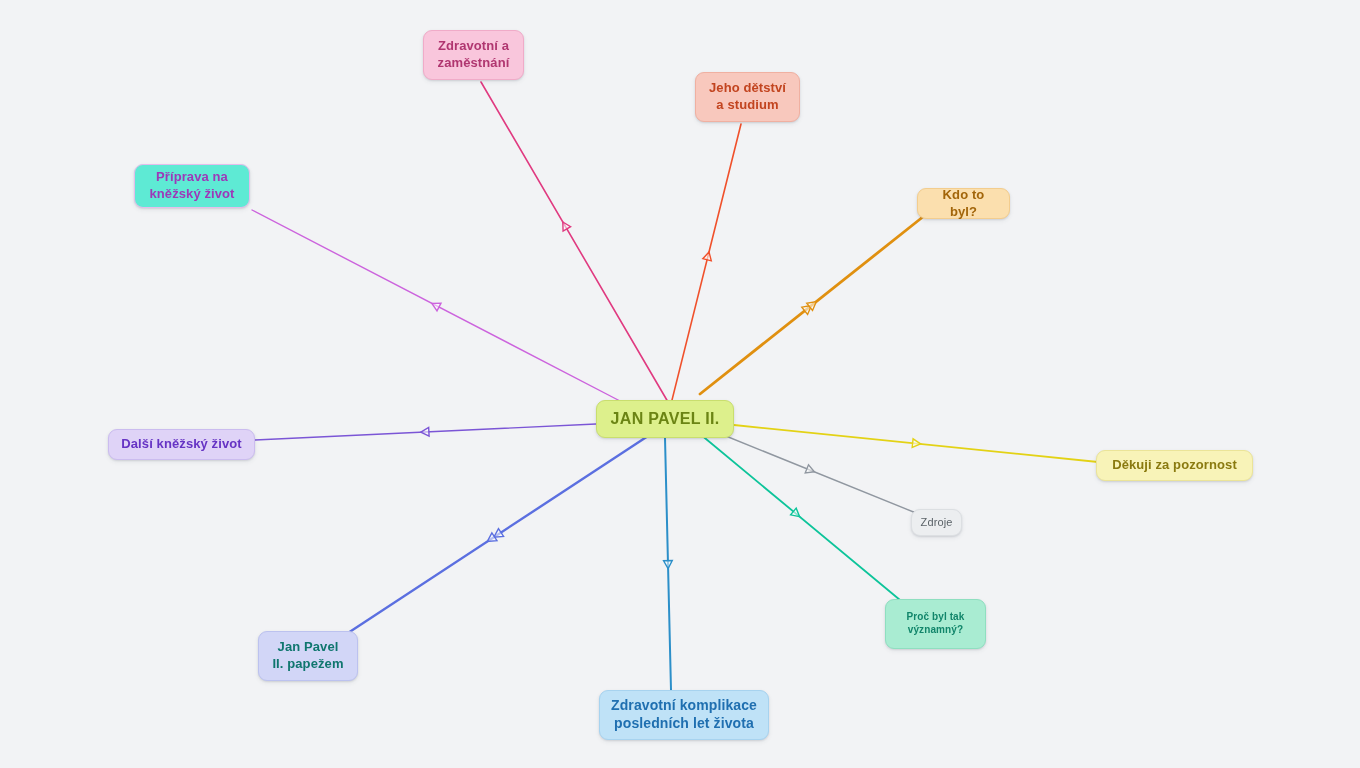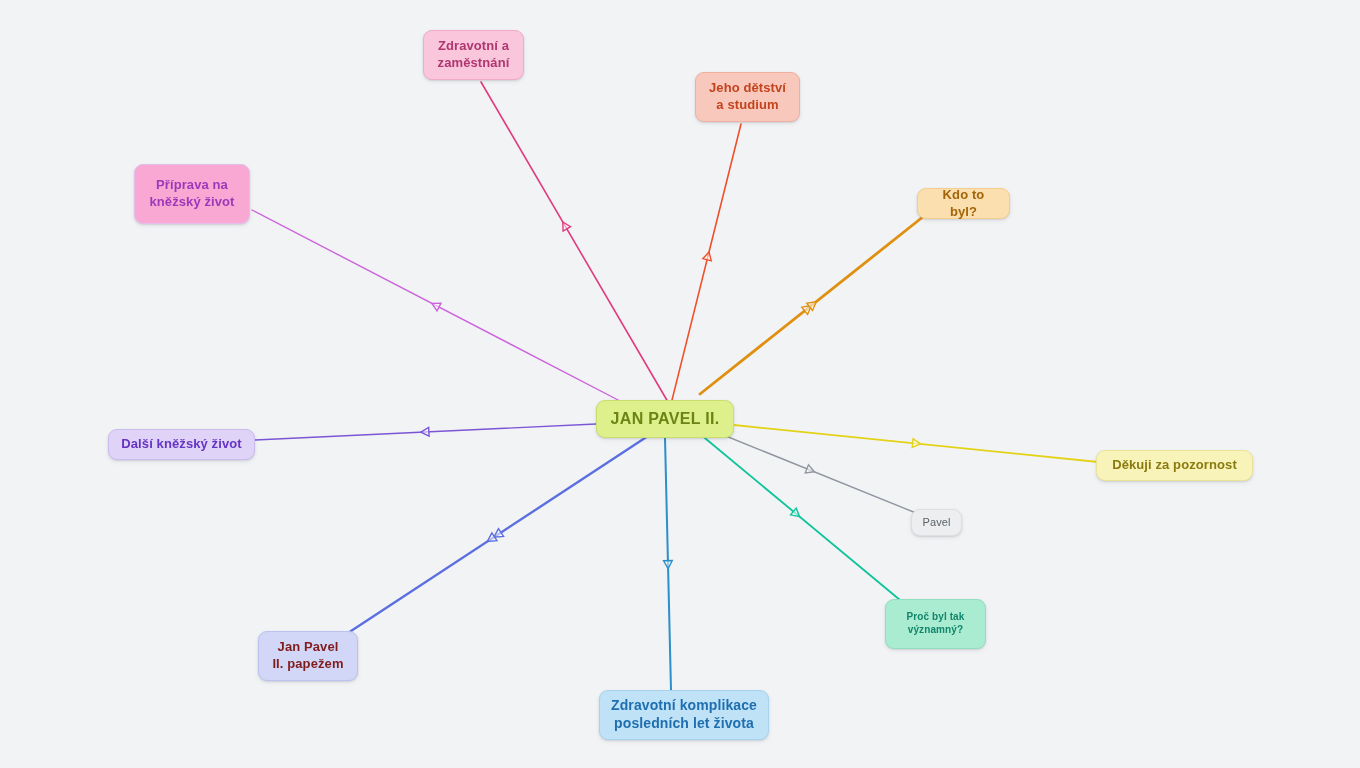--- a/index.html
+++ b/index.html
@@ -99,25 +99,25 @@
       <g>
         <line x1="734" y1="425" x2="1098" y2="462" stroke="#e3d215" stroke-width="1.8" stroke-linecap="round"></line>
         <path d="M 4.65 0 L -3.375 4.35 L -3.375 -4.35 Z" fill="rgba(255,255,255,0.55)" stroke="#e3d215" stroke-width="1.4" stroke-linejoin="miter" transform="translate(916,443.5) rotate(5.804086303657096)"></path>
       </g>
     </svg>
 <div class="node" style="left: 423px; top: 30px; width: 101px; height: 50px; background: rgb(249, 198, 220); color: rgb(176, 54, 112); border-color: rgb(240, 171, 200); font-size: 13px;"><span>Zdravotní a
 zaměstnání</span></div>
     <div class="node" style="left: 695px; top: 72px; width: 105px; height: 50px; background: rgb(248, 200, 189); color: rgb(194, 68, 31); border-color: rgb(240, 176, 161); font-size: 13px;"><span>Jeho dětství
 a studium</span></div>
     <div class="node" style="left: 917px; top: 188px; width: 93px; height: 31px; background: rgb(251, 223, 174); color: rgb(162, 101, 10); border-color: rgb(243, 205, 142); font-size: 13px;"><span>Kdo to byl?</span></div>
-    <div class="node" style="left: 134px; top: 164px; width: 116px; height: 60px; background: #f9a8d4; color: rgb(157, 56, 184); border-color: rgb(227, 189, 236); font-size: 13px;"><span>Příprava na
+    <div class="node" style="left: 134px; top: 164px; width: 116px; height: 44px; background: #5eead4; color: rgb(157, 56, 184); border-color: rgb(227, 189, 236); font-size: 13px;"><span>Příprava na
 kněžský život</span></div>
     <div class="node" style="left: 108px; top: 429px; width: 147px; height: 31px; background: rgb(223, 211, 247); color: rgb(102, 52, 196); border-color: rgb(203, 188, 239); font-size: 13px;"><span>Další kněžský život</span></div>
-    <div class="node" style="left: 258px; top: 631px; width: 100px; height: 50px; background: rgb(210, 214, 247); color: #7f1d1d; border-color: rgb(188, 194, 239); font-size: 13px;"><span>Jan Pavel
+    <div class="node" style="left: 258px; top: 631px; width: 100px; height: 50px; background: rgb(210, 214, 247); color: #0f766e; border-color: rgb(188, 194, 239); font-size: 13px;"><span>Jan Pavel
 II. papežem</span></div>
     <div class="node" style="left: 599px; top: 690px; width: 170px; height: 50px; background: rgb(191, 226, 247); color: rgb(31, 111, 176); border-color: rgb(167, 211, 239); font-size: 14px;"><span>Zdravotní komplikace
 posledních let života</span></div>
     <div class="node" style="left: 885px; top: 599px; width: 101px; height: 50px; background: rgb(169, 236, 210); color: rgb(17, 133, 106); border-color: rgb(143, 223, 192); font-size: 10px;"><span>Proč byl tak
 významný?</span></div>
-    <div class="node small" style="left: 911px; top: 509px; width: 51px; height: 27px; background: rgb(236, 238, 240); color: rgb(91, 99, 104); border-color: rgb(220, 223, 226); font-size: 11px;"><span>Pavel</span></div>
+    <div class="node small" style="left: 911px; top: 509px; width: 51px; height: 27px; background: rgb(236, 238, 240); color: rgb(91, 99, 104); border-color: rgb(220, 223, 226); font-size: 11px;"><span>Zdroje</span></div>
     <div class="node" style="left: 1096px; top: 450px; width: 157px; height: 31px; background: rgb(248, 243, 184); color: rgb(138, 122, 16); border-color: rgb(235, 228, 152); font-size: 13px;"><span>Děkuji za pozornost</span></div>
     <div class="node central" style="left: 596px; top: 400px; width: 138px; height: 38px; background: rgb(221, 240, 140); color: rgb(107, 132, 20); border-color: rgb(201, 222, 110); font-size: 16px;"><span>JAN PAVEL II.</span></div>
   </div>
 
 </body></html>

